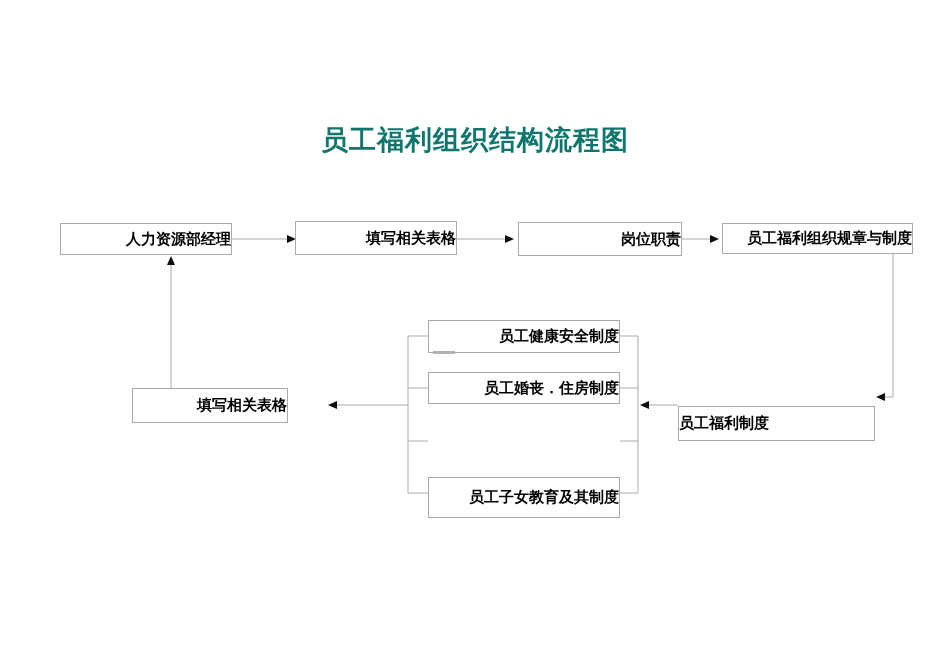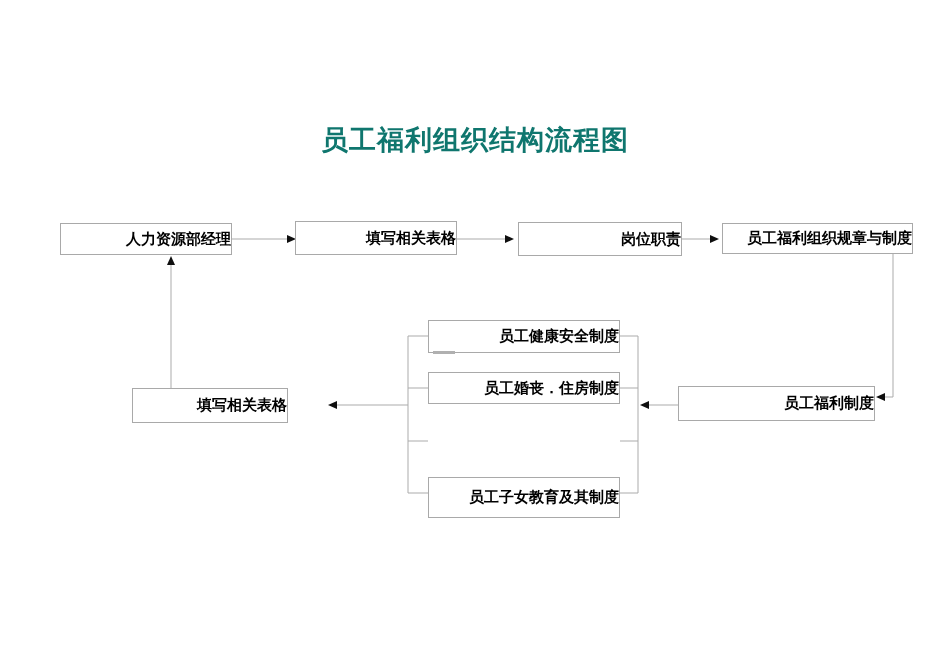--- a/index.html
+++ b/index.html
@@ -21,21 +21,21 @@
     stroke: #ababab; stroke-width: 1; fill: none;
   }
   svg.connectors polygon { fill: #0f0f0f; stroke: none; }
 
   .node {
     position: absolute; background: #ffffff; border: 1px solid #a9a9a9;
     display: flex; align-items: center; justify-content: flex-end;
     font-size: 15px; font-weight: bold; color: #000000; white-space: nowrap;
     line-height: 1;
   }
-  .node.align-left { justify-content: flex-end; padding-left: 15px; }
+  .node.align-left { justify-content: flex-start; padding-left: 0; margin-top: 20px; }
 
   
   #n-hr        { left:  60px; top: 223px; width: 172px; height: 32px; }
   #n-fund      { left: 295px; top: 221px; width: 162px; height: 34px; }
   #n-duty      { left: 518px; top: 222px; width: 164px; height: 34px; }
   #n-rules     { left: 722px; top: 223px; width: 191px; height: 31px; }
   #n-health    { left: 428px; top: 320px; width: 192px; height: 33px; }
   #n-marriage  { left: 428px; top: 372px; width: 192px; height: 32px; }
   #n-retire    { left: 428px; top: 425px; width: 192px; height: 32px; }
   #n-children  { left: 428px; top: 477px; width: 192px; height: 41px; }

